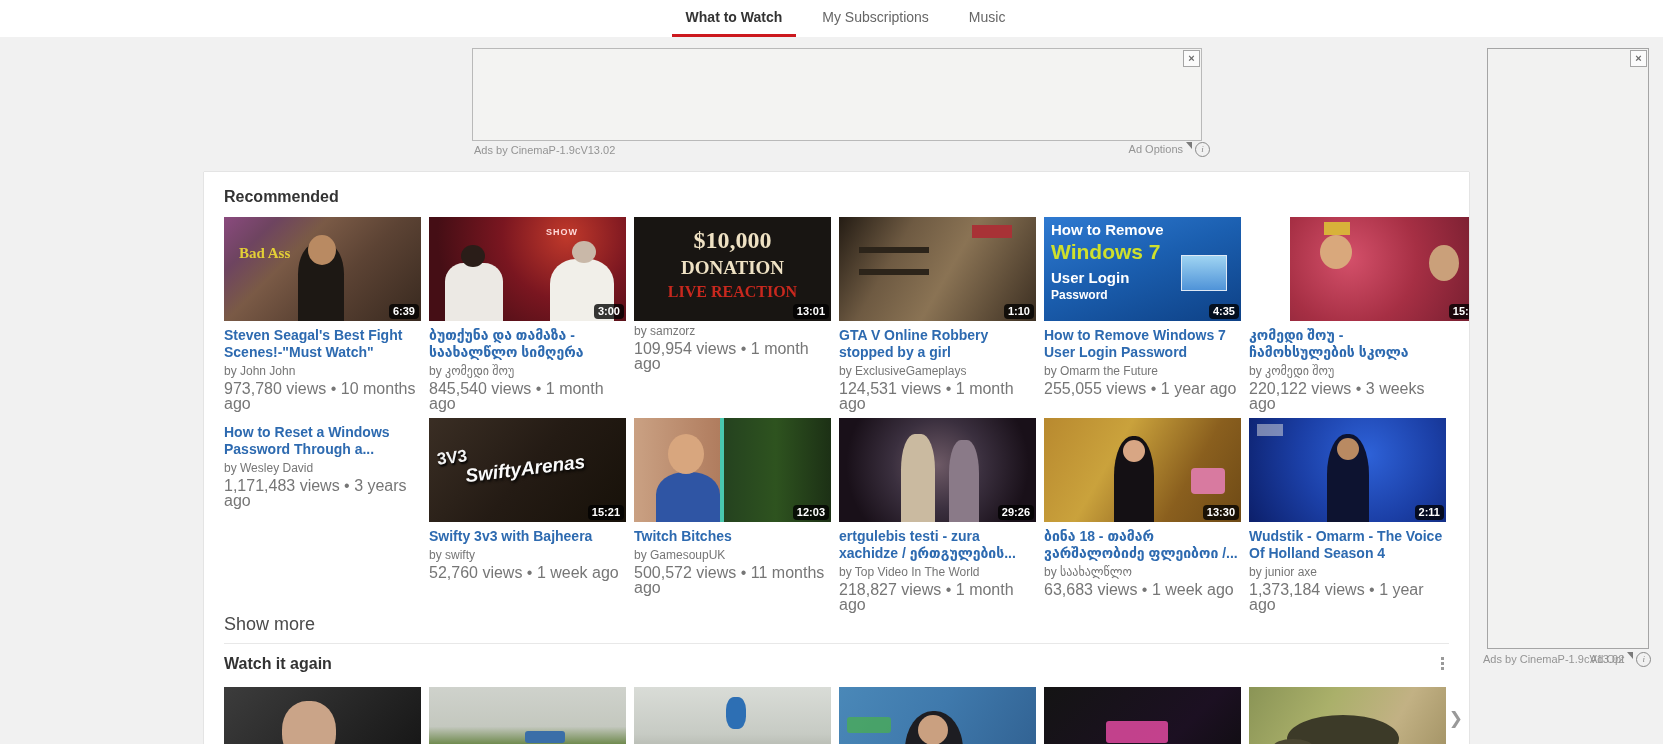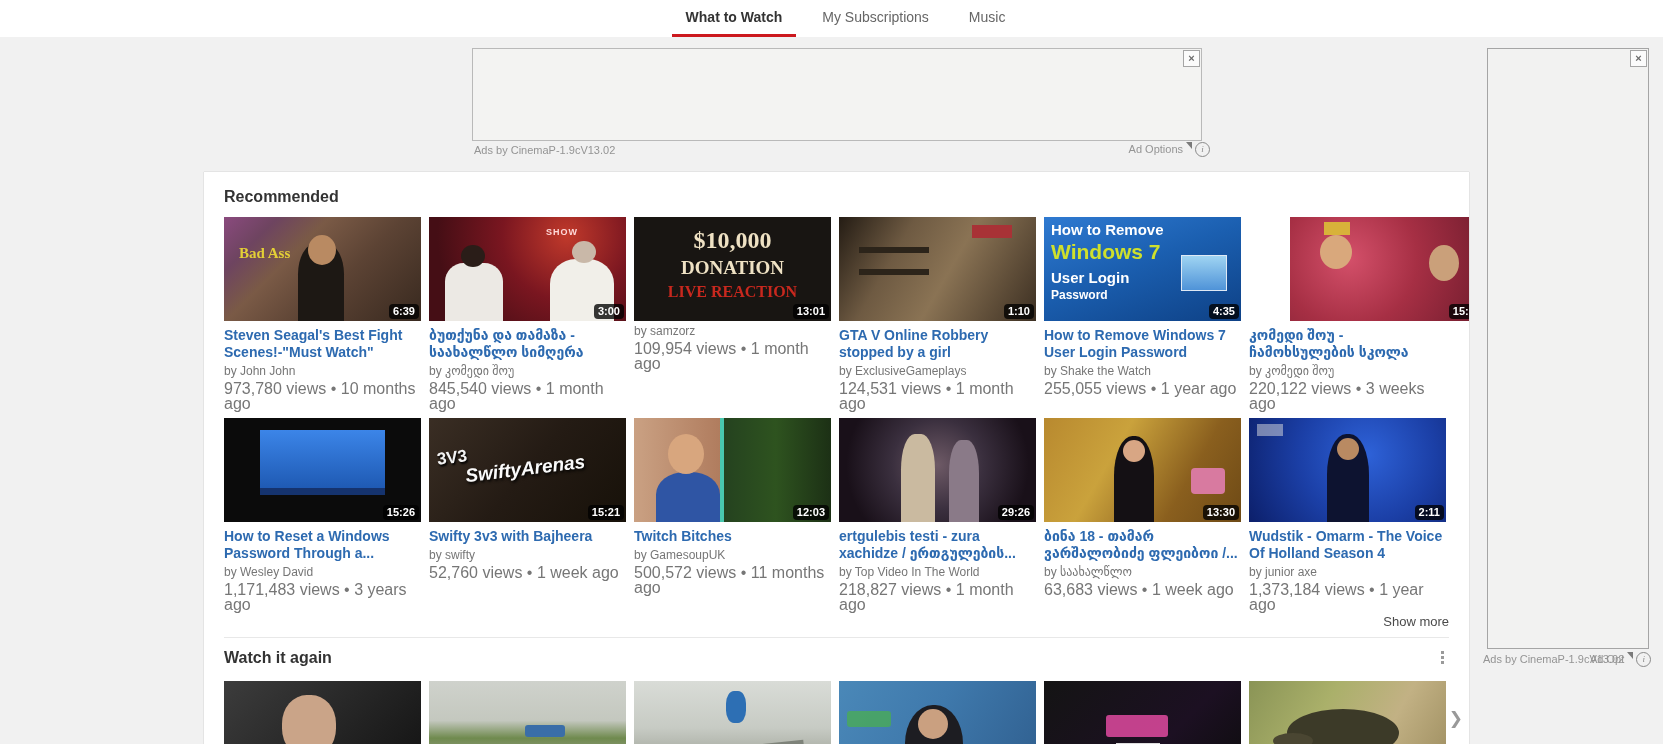--- a/index.html
+++ b/index.html
@@ -37,21 +37,21 @@
   .video-grid{display:grid;grid-template-columns:repeat(6,197px);column-gap:8px;row-gap:7px}
   .video-card{width:197px}
   .thumb{width:197px;height:104px;position:relative;overflow:hidden;cursor:pointer;background:#ccc}
   .thumb-label{position:absolute;white-space:nowrap}
   .duration{position:absolute;right:2px;bottom:2px;background:rgba(0,0,0,.78);color:#fff;
             font-size:11px;font-weight:bold;padding:1px 4px;border-radius:4px;line-height:13px}
   .vtitle{display:block;margin-top:6px;font-size:14px;line-height:17px;font-weight:bold;color:#2d6ab0;
           text-decoration:none;max-height:34px;overflow:hidden;cursor:pointer}
   .byline{font-size:12px;line-height:15px;color:#767676;margin-top:3px;cursor:pointer}
   .stats{font-size:16px;line-height:15px;color:#767676;margin-top:2px}
-  .show-more{text-align:right;font-size:13px;color:#4a4a4a;margin-top:2px;cursor:pointer}
+  .show-more{text-align:left;font-size:18px;color:#4a4a4a;margin-top:2px;cursor:pointer}
   .section-wa{margin-top:8px;border-top:1px solid #e8e8e8;padding-top:10px}
   .wa-header{display:flex;justify-content:space-between;align-items:center;margin-bottom:14px}
   .menu-dots{display:flex;flex-direction:column;gap:2px;cursor:pointer;padding:3px;margin-right:2px}
   .menu-dots span{width:3px;height:3px;background:#9a9a9a;display:block}
   .next-arrow{position:absolute;right:6px;top:536px;font-size:17px;color:#999;cursor:pointer;font-weight:bold}
 </style>
 </head>
 <body>
 
 <div class="topnav">
@@ -135,40 +135,35 @@
         <div class="video-card">
           <div class="thumb" style="background: linear-gradient(160deg, rgb(47, 122, 209) 0%, rgb(27, 95, 176) 45%, rgb(14, 65, 134) 100%);">
             <span class="thumb-label" style="left: 7px; top: 4px; color: rgb(255, 255, 255); font-size: 15px; font-weight: bold;">How to Remove</span>
             <span class="thumb-label" style="left: 7px; top: 23px; color: rgb(207, 224, 44); font-size: 21px; font-weight: bold;">Windows 7</span>
             <span class="thumb-label" style="left: 7px; top: 52px; color: rgb(255, 255, 255); font-size: 15px; font-weight: bold;">User Login</span>
             <span class="thumb-label" style="left: 7px; top: 71px; color: rgb(255, 255, 255); font-size: 12px; font-weight: bold;">Password</span>
             <span class="thumb-label" style="right: 14px; top: 38px; width: 44px; height: 34px; background: linear-gradient(rgb(159, 212, 242), rgb(79, 147, 216)); border: 1px solid rgb(223, 233, 245);"></span>
             <span class="duration">4:35</span>
           </div>
           <a class="vtitle">How to Remove Windows 7 User Login Password</a>
-          <div class="byline">by Shake the Watch</div>
+          <div class="byline">by Omarm the Future</div>
           <div class="stats">255,055 views • 1 year ago</div>
         </div>
         <div class="video-card">
           <div class="thumb" style="background: radial-gradient(circle at 30% 40%, rgb(212, 80, 106) 0px, rgb(166, 47, 68) 45%, rgb(110, 27, 44) 100%); margin-left: 41px;">
             <span class="thumb-label" style="left: 34px; top: 5px; width: 26px; height: 13px; background: rgb(216, 178, 58);"></span>
             <span class="thumb-label" style="left: 30px; top: 18px; width: 32px; height: 34px; background: rgb(217, 168, 124); border-radius: 50%;"></span>
             <span class="thumb-label" style="right: 28px; top: 28px; width: 30px; height: 36px; background: rgb(202, 160, 122); border-radius: 50%;"></span>
             <span class="duration">15:54</span>
           </div>
           <a class="vtitle">კომედი შოუ - ჩამოხსულების სკოლა (ეპიზოდი 2) /...</a>
           <div class="byline">by კომედი შოუ</div>
           <div class="stats">220,122 views • 3 weeks ago</div>
         </div>
         <div class="video-card">
-          <div class="thumb" style="background: rgb(11, 11, 11);">
-            <span class="thumb-label" style="left: 36px; top: 12px; width: 125px; height: 62px; background: linear-gradient(rgb(60, 133, 232), rgb(29, 87, 176));"></span>
-            <span class="thumb-label" style="left: 36px; top: 70px; width: 125px; height: 7px; background: rgb(21, 51, 110);"></span>
-            <span class="duration">15:26</span>
-          </div>
           <a class="vtitle">How to Reset a Windows Password Through a...</a>
           <div class="byline">by Wesley David</div>
           <div class="stats">1,171,483 views • 3 years ago</div>
         </div>
         <div class="video-card">
           <div class="thumb" style="background: linear-gradient(130deg, rgb(58, 46, 36) 0%, rgb(36, 27, 20) 50%, rgb(23, 17, 9) 100%);">
             <span class="thumb-label" style="left: 8px; top: 30px; color: rgb(242, 242, 242); font-size: 17px; font-weight: bold; transform: rotate(-7deg); text-shadow: rgb(0, 0, 0) 1px 2px 2px;">3V3</span>
             <span class="thumb-label" style="left: 36px; top: 40px; color: rgb(250, 250, 250); font-size: 19px; font-weight: bold; font-style: italic; transform: rotate(-7deg); text-shadow: rgb(0, 0, 0) 1px 2px 3px;">SwiftyArenas</span>
             <span class="duration">15:21</span>
           </div>

